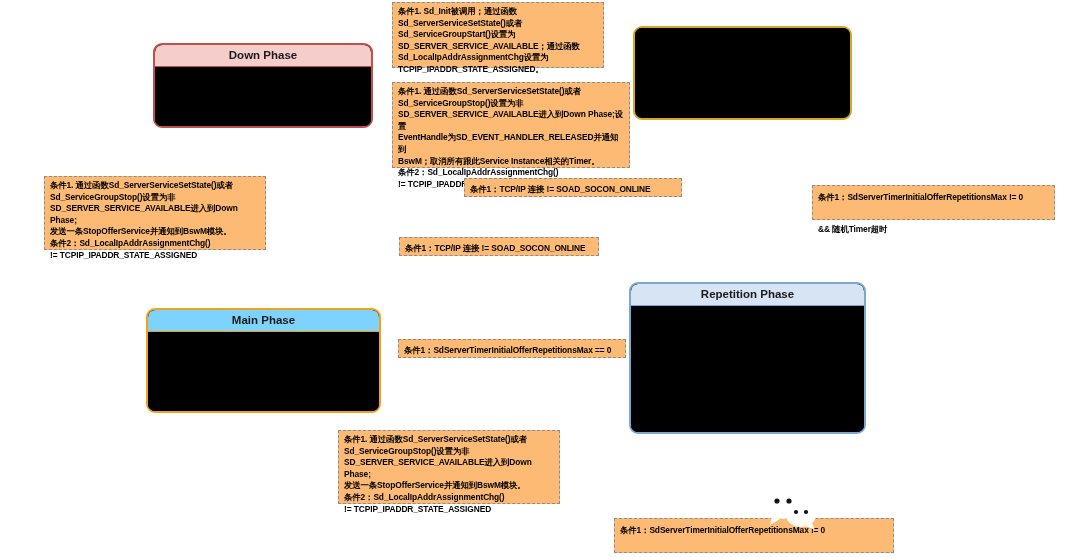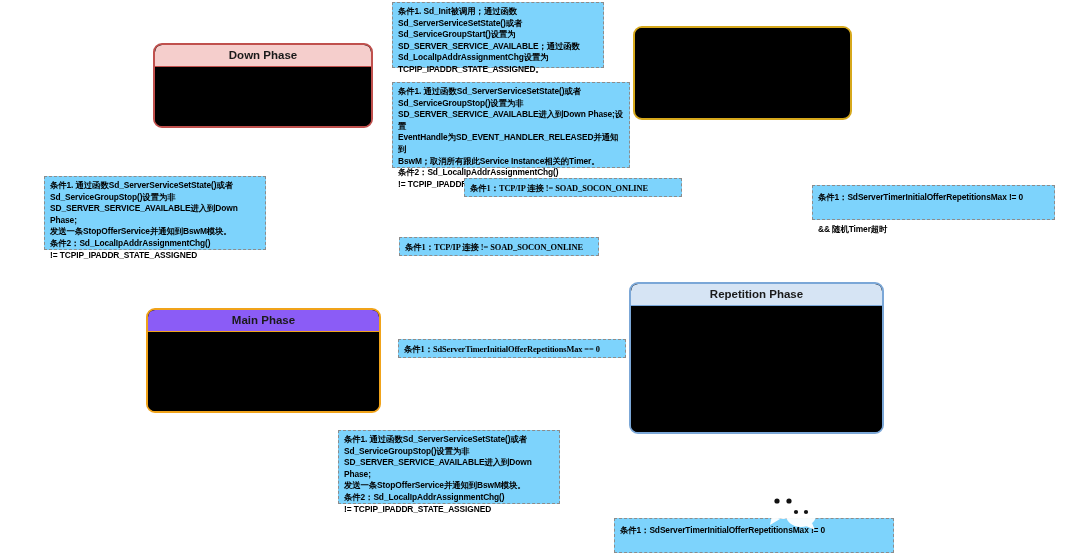--- a/index.html
+++ b/index.html
@@ -57,50 +57,49 @@
   
   #phase-initial-wait { border-color: #d6a81c; }
   #phase-initial-wait .phase-title {
     background: #fbeec4;
     border-bottom-color: #d6a81c;
   }
 
   
   #phase-main { border-color: #f0a31a; }
   #phase-main .phase-title {
-    background: #8b5cf6;
+    background: #7dd3fc;
     border-bottom-color: #f0a31a;
     text-align: center;
   }
 
   
   #phase-repetition { border-color: #7ba7d7; }
   #phase-repetition .phase-title {
     background: #d6e4f4;
     border-bottom-color: #7ba7d7;
   }
 
   
   .note {
     position: absolute;
     box-sizing: border-box;
-    background: #7dd3fc;
+    background: #fdba74;
     border: 1px dashed #8c8c8c;
     color: #000000;
     font-size: 8.4px;
     line-height: 11.6px;
     font-weight: bold;
     padding: 3px 4px 3px 5px;
     white-space: pre-line;
     letter-spacing: -0.1px;
   }
   .note.single {
     line-height: 12px;
     padding-top: 4px;
-    font-family: Liberation Serif, serif;
   }
   .note.two-line {
     line-height: 16px;
   }
 
   
   #watermark {
     position: absolute;
     left: 762px;
     top: 487px;
@@ -187,21 +186,21 @@
 
   <div class="phase-box" id="phase-initial-wait" style="left:633px; top:26px; width:219px; height:94px;">
     <div class="phase-body" style="height:68px;"></div>
   </div>
 
   <div class="phase-box" id="phase-main" style="left:146px; top:308px; width:235px; height:105px;">
     <div class="phase-title">Main Phase</div>
     <div class="phase-body" style="height:79px;"></div>
   </div>
 
-  <div class="phase-box" id="phase-repetition" style="left:629px; top:282px; width:255px; height:152px;">
+  <div class="phase-box" id="phase-repetition" style="left:629px; top:282px; width:237px; height:152px;">
     <div class="phase-title">Repetition Phase</div>
     <div class="phase-body" style="height:126px;"></div>
   </div>
 
   <div id="watermark">
     <svg class="wm-logo" viewBox="0 0 58 40">
       <ellipse cx="21" cy="15" rx="19" ry="15" fill="#ffffff" opacity="0.95"></ellipse>
       <polygon points="10,26 8,36 18,30" fill="#ffffff" opacity="0.95"></polygon>
       <circle cx="15" cy="12" r="2.6" fill="#111111"></circle>
       <circle cx="27" cy="12" r="2.6" fill="#111111"></circle>

